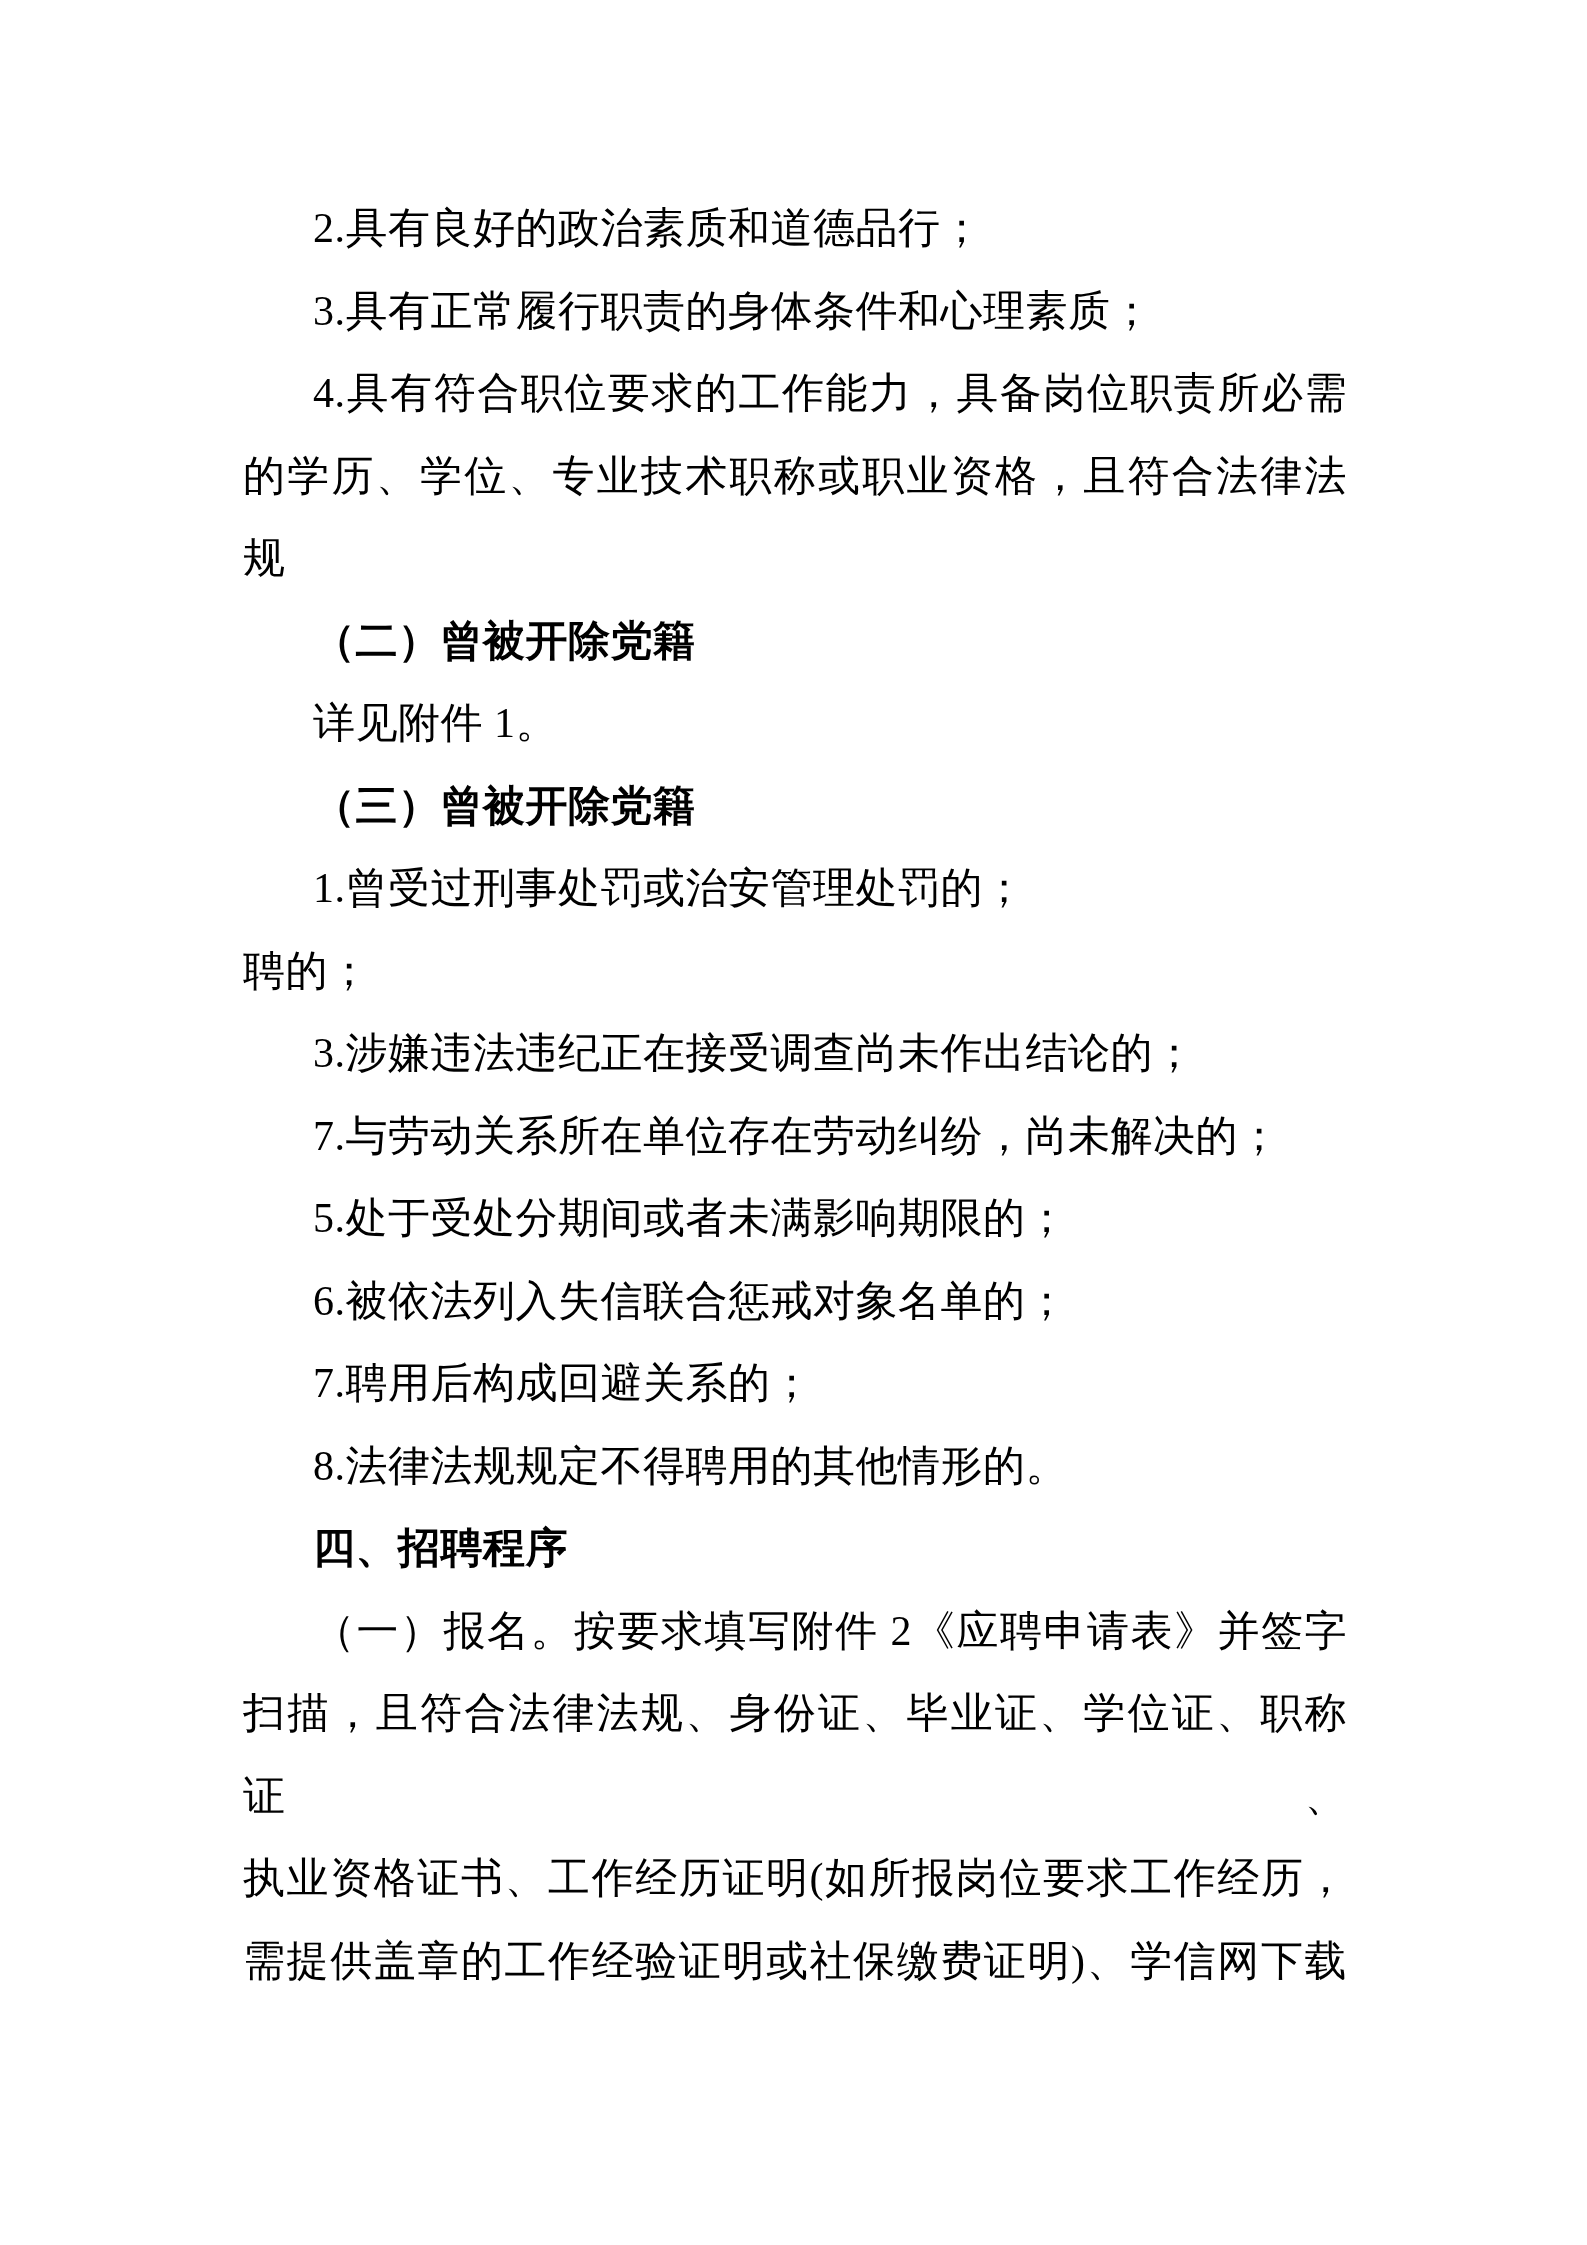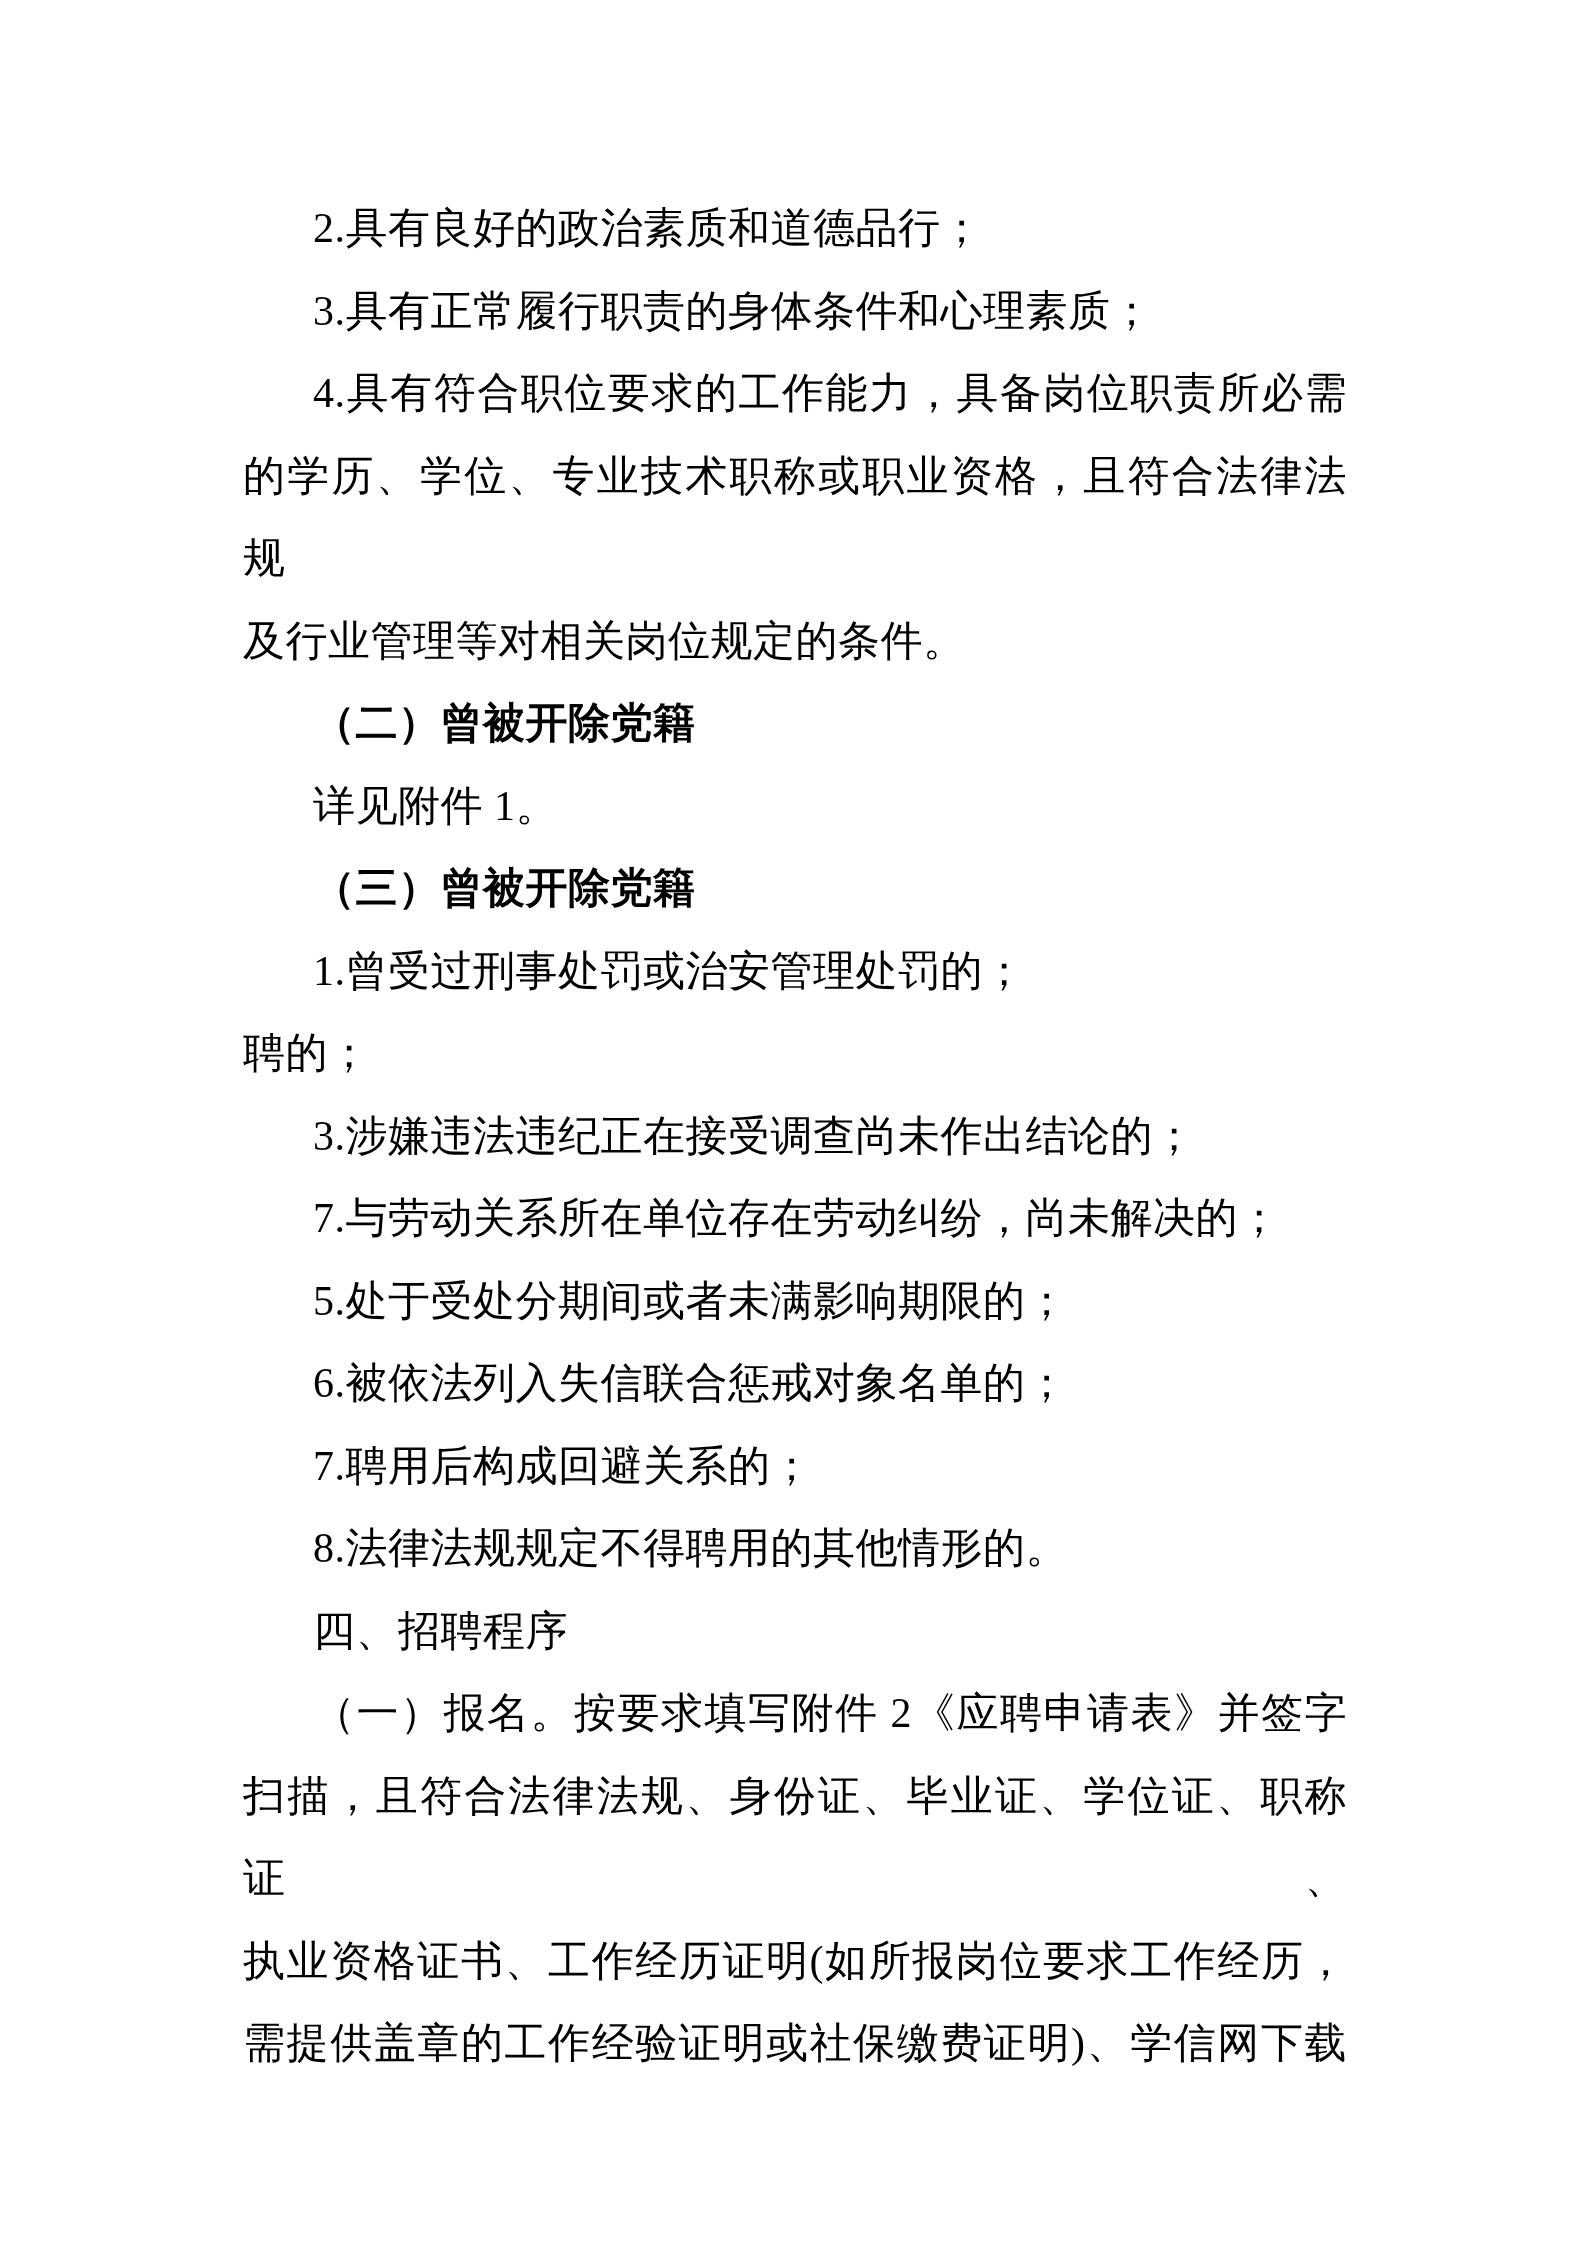--- a/index.html
+++ b/index.html
@@ -34,36 +34,35 @@
   }
   .justify {
     text-align: justify;
     text-align-last: justify;
   }
   .h2 {
     font-weight: bold;
   }
   .h1 {
     font-family: "Liberation Sans", "DejaVu Sans", sans-serif;
-    font-weight: normal;
+    font-weight: bold;
   }
   .seg-b {
     font-weight: normal;
   }
 </style>
 </head>
 <body>
 
 <div class="page">
   <div class="text-block">
     <div class="line indent">2.具有良好的政治素质和道德品行；</div>
     <div class="line indent">3.具有正常履行职责的身体条件和心理素质；</div>
     <div class="line indent justify">4.具有符合职位要求的工作能力，具备岗位职责所必需</div>
     <div class="line justify">的学历、学位、专业技术职称或职业资格，且符合法律法规</div>
-    <div class="line">及行业管理等对相关岗位规定的条件。</div>
     <div class="line indent h2">（二）曾被开除党籍</div>
     <div class="line indent">详见附件 1。</div>
     <div class="line indent h2">（三）曾被开除党籍</div>
     <div class="line indent">1.曾受过刑事处罚或治安管理处罚的；</div>
     <div class="line">聘的；</div>
     <div class="line indent">3.涉嫌违法违纪正在接受调查尚未作出结论的；</div>
     <div class="line indent">7.与劳动关系所在单位存在劳动纠纷，尚未解决的；</div>
     <div class="line indent">5.处于受处分期间或者未满影响期限的；</div>
     <div class="line indent">6.被依法列入失信联合惩戒对象名单的；</div>
     <div class="line indent">7.聘用后构成回避关系的；</div>

